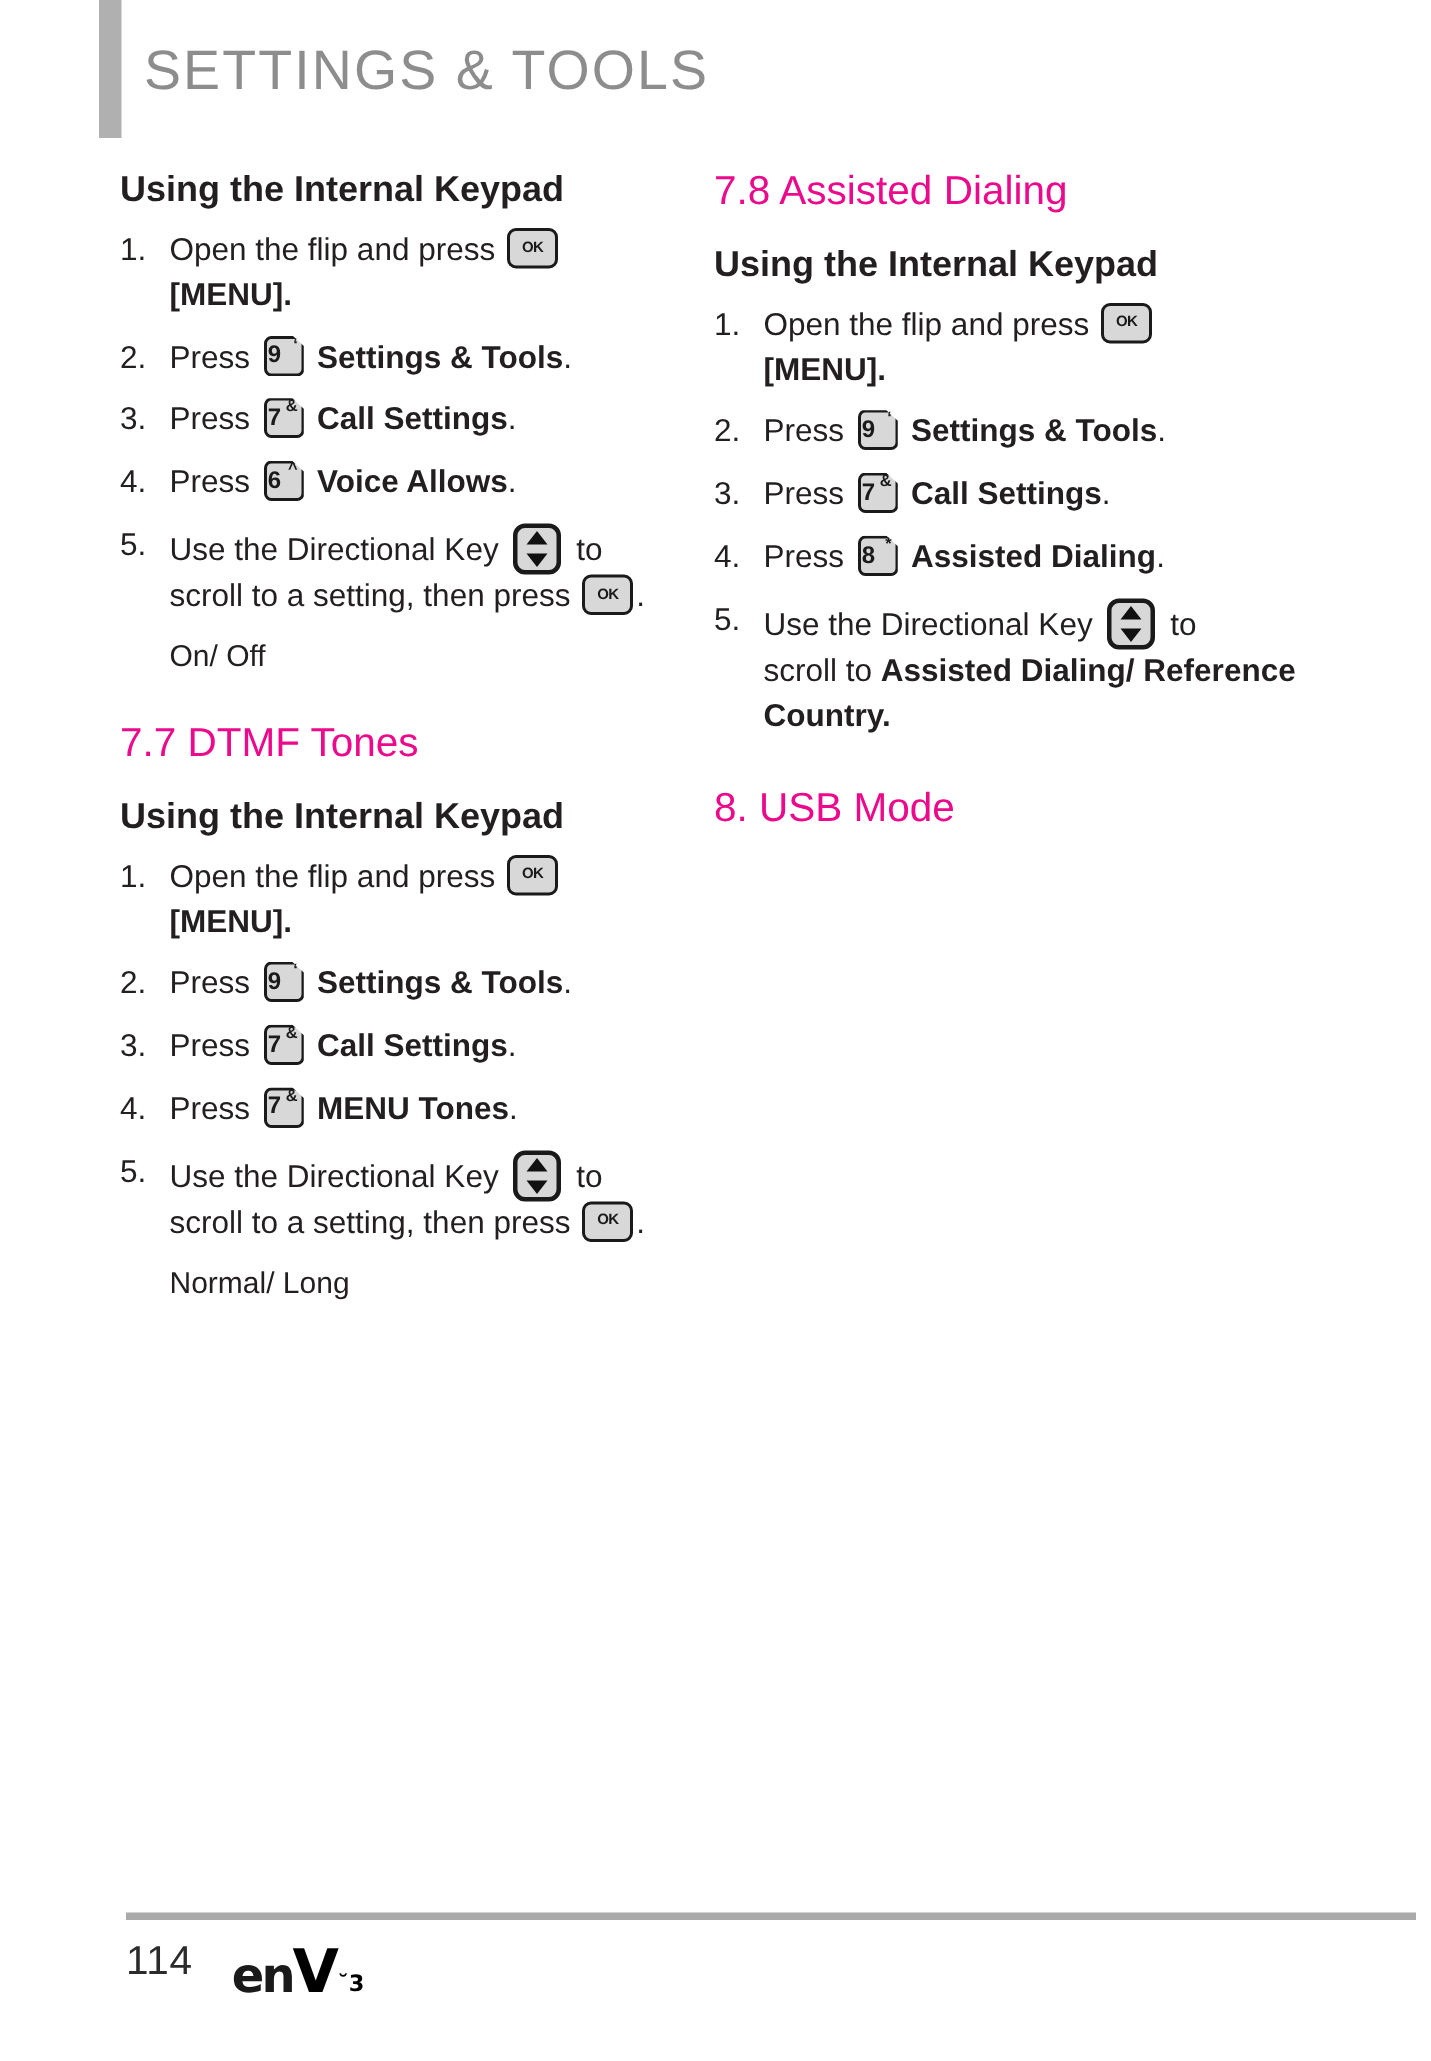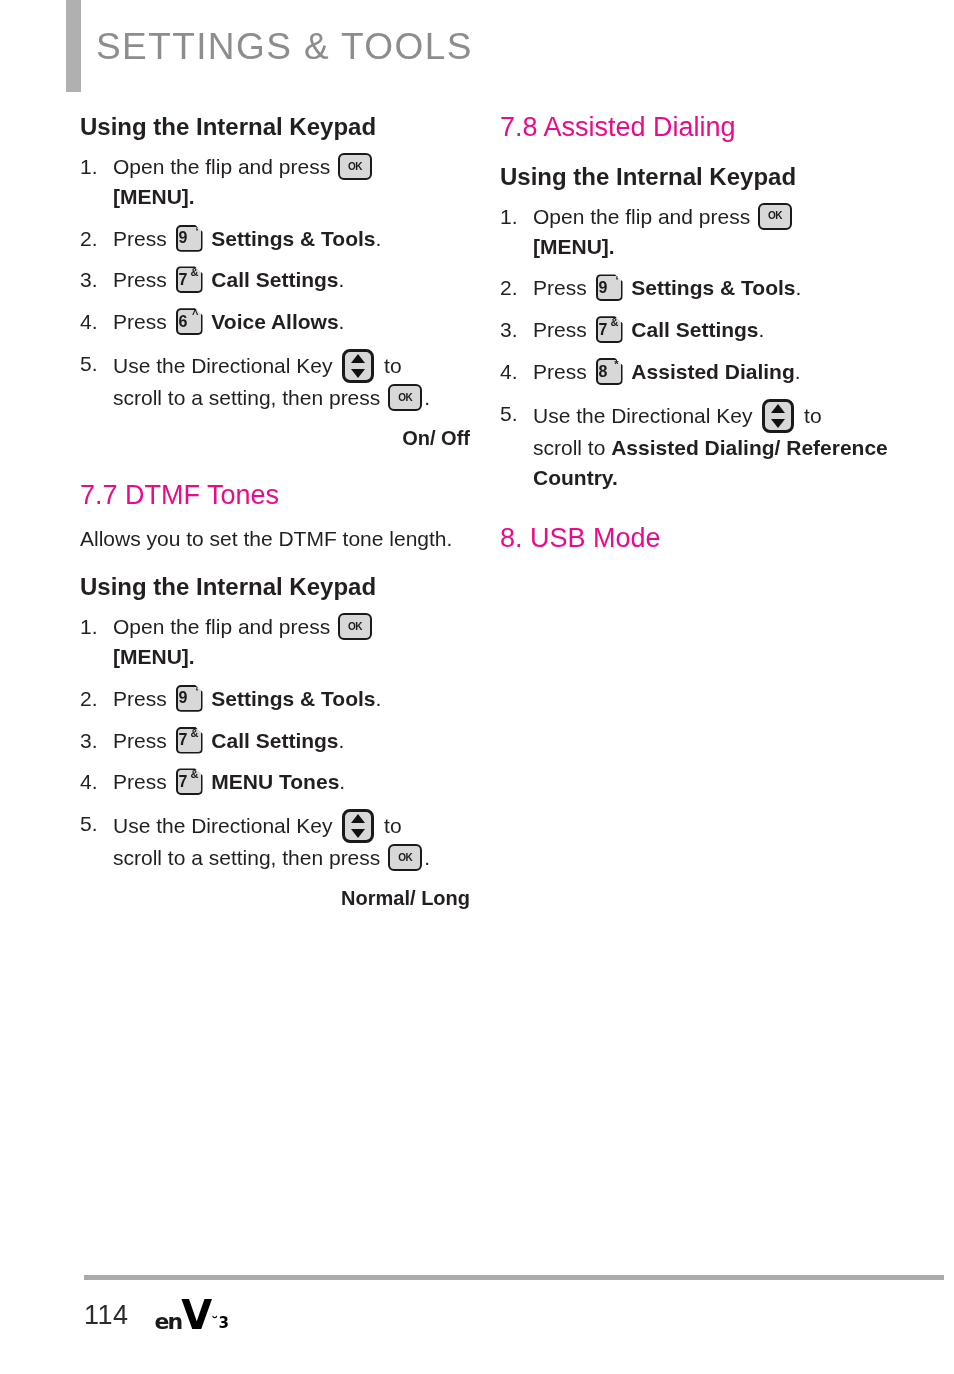--- a/index.html
+++ b/index.html
@@ -43,21 +43,21 @@
     white-space: nowrap;
   }
 
   
   .col {
     position: absolute;
     top: 112px;
     width: 390px;
   }
   .col-left  { left: 80px; }
-  .col-right { left: 500px; }
+  .col-right { left: 476px; }
 
   
   .sec-heading {
     color: #ec0a8c;
     font-size: 27px;
     font-weight: 400;
     line-height: 1.18;
     margin: 30px 0 12px 0;
   }
   .sec-heading.first { margin-top: 0; }
@@ -96,24 +96,23 @@
     position: absolute;
     left: 0;
     top: 0;
     width: 30px;
     font-size: 21px;
   }
   .step b, .bold { font-weight: bold; }
 
   .option-line {
     font-size: 20px;
-    font-weight: bold;
+    font-weight: normal;
     margin: 14px 0 0 33px;
     color: #231f20;
-    text-align: right;
   }
 
   
   .key {
     display: inline-block;
     position: relative;
     width: 27px;
     height: 27px;
     vertical-align: -6px;
     margin: 0 3px;
@@ -212,35 +211,35 @@
     top: 1275px;
     width: 860px;
     height: 5px;
     background: #aaaaaa;
   }
   .footer {
     position: absolute;
     left: 84px;
     top: 1292px;
     display: flex;
-    align-items: center;
+    align-items: flex-start;
     gap: 26px;
   }
   .page-num {
     font-size: 27px;
     color: #2b2b2b;
     letter-spacing: 0.5px;
   }
   .logo {
     position: relative;
     font-size: 0;
     white-space: nowrap;
   }
   .logo .logo-en {
-    font-size: 22px;
+    font-size: 32px;
     font-weight: bold;
     color: #1a1a1a;
     letter-spacing: -2px;
     font-family: "DejaVu Sans", sans-serif;
   }
   .logo .logo-v {
     font-size: 40px;
     font-weight: bold;
     color: #000;
     font-family: "DejaVu Sans", sans-serif;
@@ -295,21 +294,20 @@
       <span class="step-num">5.</span>
       <span>Use the Directional Key </span><span class="dirkey"><span class="tri-up"></span><span class="tri-dn"></span></span><span> to</span><br>
       <span>scroll to a setting, then press </span><span class="okkey"><span>OK</span></span><span>.</span>
     </li>
   </ol>
 
   <div class="option-line">On/ Off</div>
 
   <div class="sec-heading">7.7 DTMF Tones</div>
 
-  <p class="body-text">Allows you to set the DTMF tone length.</p>
 
   <div class="sub-heading">Using the Internal Keypad</div>
 
   <ol class="steps">
     <li class="step">
       <span class="step-num">1.</span>
       <span>Open the flip and press </span><span class="okkey"><span>OK</span></span><br>
       <b>[MENU].</b>
     </li>
 

